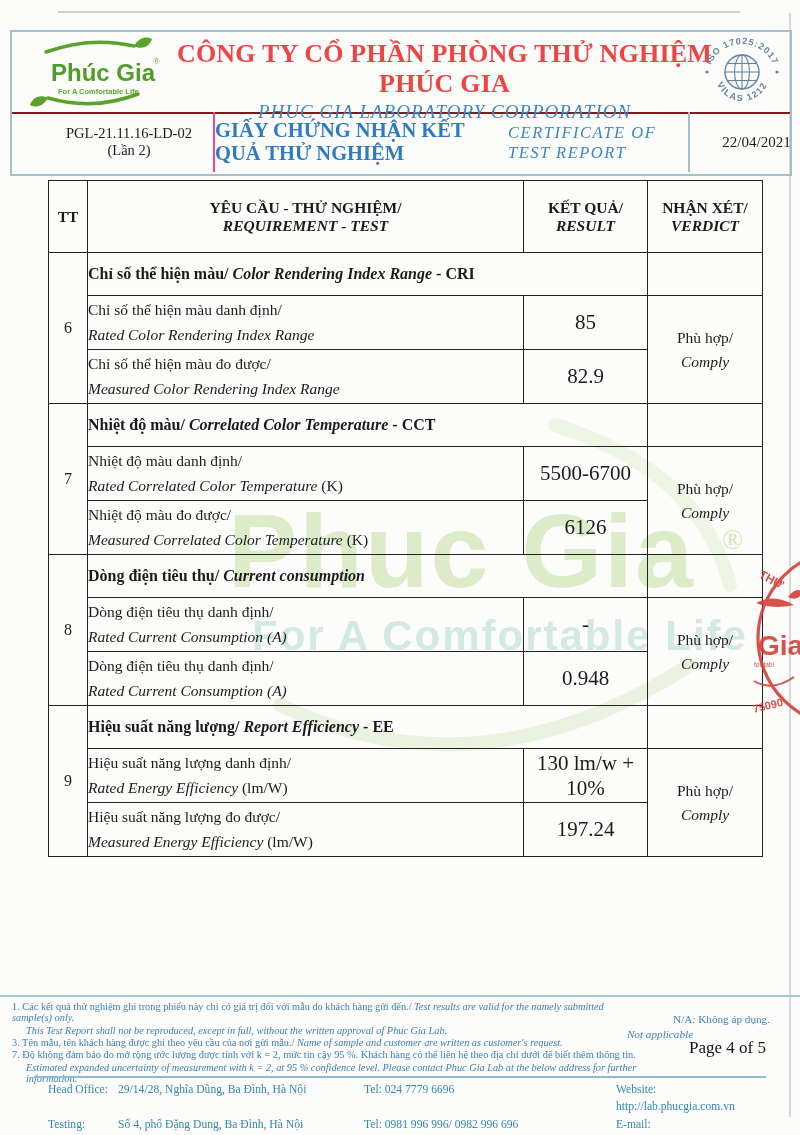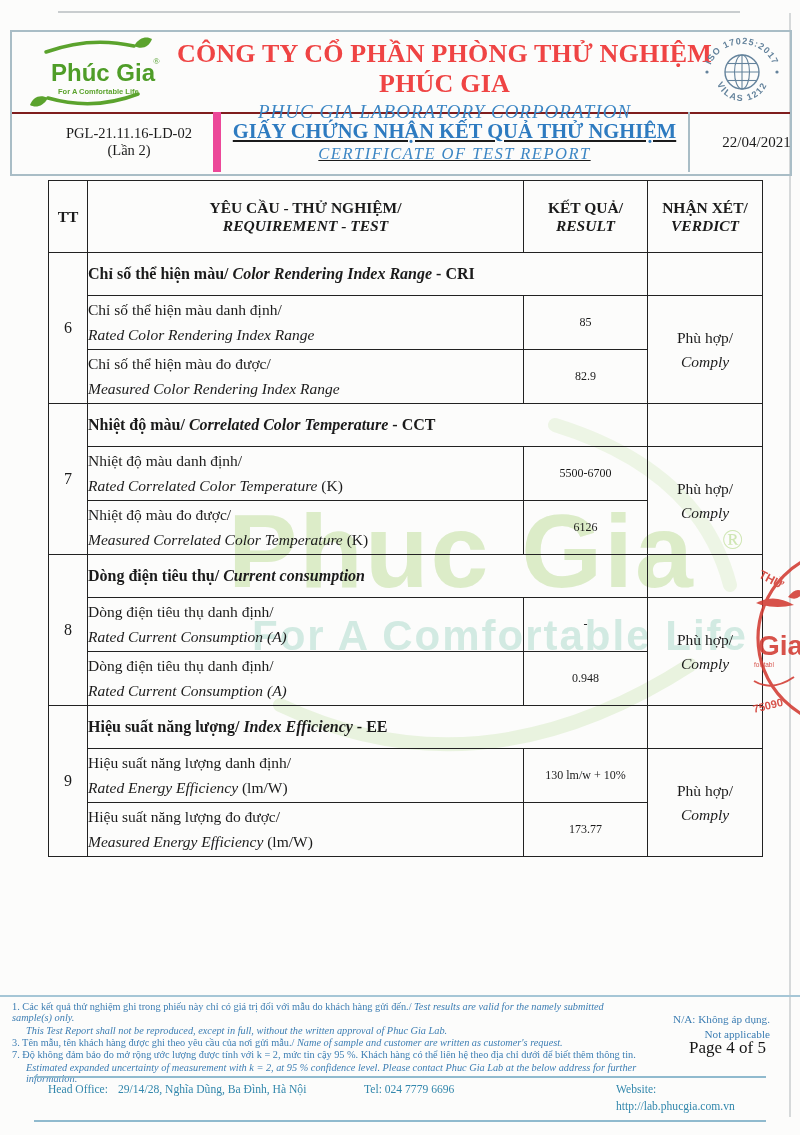--- a/index.html
+++ b/index.html
@@ -11,21 +11,21 @@
   
   .header-box{position:absolute;left:10px;top:30px;width:778px;height:142px;border:2px solid #a9bdc6;z-index:2;}
   .header-row1{position:absolute;left:0;top:0;width:100%;height:80px;border-bottom:2px solid #7f1d1d;}
   .logo-wrap{position:absolute;left:6px;top:2px;}
   .company-block{position:absolute;left:160px;top:7px;width:545px;text-align:center;}
   .company-vi{font-size:26px;font-weight:bold;color:#ef4444;letter-spacing:.2px;}
   .company-en{font-size:19px;font-style:italic;color:#3c86c4;letter-spacing:1px;margin-top:2px;}
   .seal-wrap{position:absolute;right:6px;top:-2px;}
   .header-row2{position:absolute;left:0;top:80px;width:100%;height:60px;display:flex;padding-left:33px;}
   .doc-cell{width:168px;display:flex;flex-direction:column;justify-content:center;align-items:center;font-size:14.5px;}
-  .title-cell{flex:1;border-left:8px solid #ec4899;border-right:2px solid #a9bdc6;display:flex;flex-direction:column;justify-content:center;align-items:center;text-decoration:underline;}
+  .title-cell{flex:1;border-left:2px solid #ec4899;border-right:2px solid #a9bdc6;display:flex;flex-direction:row;justify-content:center;align-items:center;}
   .title-vi{font-size:20.5px;font-weight:bold;color:#2e7bc0;}
   .title-en{font-size:16.5px;font-style:italic;color:#3c86c4;letter-spacing:1.5px;margin-top:1px;}
   .date-cell{width:133px;display:flex;justify-content:center;align-items:center;font-size:15px;}
   
   .watermark{position:absolute;left:0;top:0;width:800px;height:1135px;z-index:1;pointer-events:none;}
   .wm-text{position:absolute;left:228px;top:492px;font-family:"Liberation Sans",sans-serif;font-weight:bold;
            font-size:104px;letter-spacing:2px;color:rgba(146,199,82,0.30);white-space:nowrap;}
   .wm-reg{position:absolute;left:722px;top:524px;font-size:28px;color:rgba(146,199,82,0.42);}
   .wm-tagline{position:absolute;left:252px;top:612px;font-family:"Liberation Sans",sans-serif;font-weight:bold;
               font-size:42px;letter-spacing:2px;color:rgba(120,195,175,0.32);white-space:nowrap;}
@@ -35,32 +35,32 @@
   tr.head-row{height:72px;}
   th{font-size:15.5px;font-weight:bold;text-align:center;}
   .en-line{font-style:italic;}
   .unit{font-style:normal;}
   tr.sec-row{height:43px;}
   tr.data-row{height:54px;}
   .tt-cell{text-align:center;font-size:16px;}
   .sec-header{font-size:16px;font-weight:bold;padding-left:10px;}
   .sec-header .he{font-style:italic;}
   .req-cell{padding-left:10px;font-size:15.5px;line-height:1.55;}
-  .result-cell{text-align:center;font-size:12px;}
+  .result-cell{text-align:center;font-size:21px;}
   .verdict-cell{text-align:center;font-size:15.5px;line-height:1.5;}
   
   .stamp{position:absolute;right:0;top:545px;z-index:3;opacity:.88;}
   
   .notes-divider{position:absolute;left:0;top:995px;width:800px;height:2px;background:#a5c6d6;}
   .notes{position:absolute;left:12px;top:1001px;width:632px;color:#3d7eb3;font-size:10.3px;line-height:1.1;z-index:2;}
   .note-line{margin-bottom:1px;}
   .note-en{font-style:italic;}
   .note-sub{padding-left:14px;font-style:italic;}
   .na-block{position:absolute;right:30px;top:1012px;width:220px;text-align:right;color:#3d7eb3;font-size:11.2px;line-height:1.3;z-index:2;}
-  .na-en{}
+  .na-en{font-style:italic;text-align:center;}
   .page-label{position:absolute;right:34px;top:1038px;width:220px;text-align:right;color:#151515;font-size:17px;z-index:2;}
   
   .contact{position:absolute;left:34px;top:1076px;width:732px;border-top:2px solid #90bace;border-bottom:2px solid #90bace;
            padding:3px 0 4px 14px;box-sizing:border-box;color:#3287ac;font-size:11.6px;line-height:1.5;z-index:2;}
   .contact-row{display:grid;grid-template-columns:70px 246px 252px auto;}
   .c-label{white-space:nowrap;}
   .c-pair .c-label{display:inline-block;min-width:52px;}
 </style>
 </head>
 <body>
@@ -222,40 +222,40 @@
         </tr>
         <tr class="data-row">
           <td class="req-cell">
             <div class="vi-line">Dòng điện tiêu thụ danh định/</div>
             <div class="en-line">Rated Current Consumption (A)</div>
           </td>
           <td class="result-cell">0.948</td>
         </tr>
         <tr class="sec-row">
           <td class="tt-cell" rowspan="3">9</td>
-          <td class="sec-header" colspan="2"><span class="hv">Hiệu suất năng lượng/</span><span class="he"> Index Efficiency</span><span class="hv"> - EE</span></td>
+          <td class="sec-header" colspan="2"><span class="hv">Hiệu suất năng lượng/</span><span class="he"> Report Efficiency</span><span class="hv"> - EE</span></td>
           <td class="verdict-empty"></td>
         </tr>
         <tr class="data-row">
           <td class="req-cell">
             <div class="vi-line">Hiệu suất năng lượng danh định/</div>
             <div class="en-line">Rated Energy Efficiency<span class="unit"> (lm/W)</span></div>
           </td>
           <td class="result-cell">130 lm/w + 10%</td>
           <td class="verdict-cell" rowspan="2">
             <div class="vi-line">Phù hợp/</div>
             <div class="en-line">Comply</div>
           </td>
         </tr>
         <tr class="data-row">
           <td class="req-cell">
             <div class="vi-line">Hiệu suất năng lượng đo được/</div>
             <div class="en-line">Measured Energy Efficiency<span class="unit"> (lm/W)</span></div>
           </td>
-          <td class="result-cell">173.77</td>
+          <td class="result-cell">197.24</td>
         </tr>
       </tbody>
   </table>
 
   <div class="stamp">
     <svg width="52" height="185" viewBox="0 0 52 185">
       <circle cx="98" cy="93" r="88" fill="none" stroke="#d23b32" stroke-width="3.2"></circle>
       <text x="10" y="32" font-size="12" font-weight="bold" fill="#d23b32" transform="rotate(28 10 32)" font-family="Liberation Sans, sans-serif">THỬ</text>
       <path d="M 8 58 Q 26 48 46 60 q -20 5 -38 -2 z" fill="#d23b32"></path>
       <path d="M 40 52 q 8 -11 15 -5 q -5 10 -15 5 z" fill="#d23b32"></path>
@@ -284,15 +284,24 @@
   <div class="contact">
     <div class="contact-row">
       <span class="c-label">Head Office:</span>
       <span>29/14/28, Nghĩa Dũng, Ba Đình, Hà Nội</span>
       <span>Tel: 024 7779 6696</span>
       <span class="c-pair">
         <span class="c-label">Website:</span>
         <span>http://lab.phucgia.com.vn</span>
       </span>
     </div>
+    <div class="contact-row">
+      <span class="c-label">Testing:</span>
+      <span>Số 4, phố Đặng Dung, Ba Đình, Hà Nội</span>
+      <span>Tel: 0981 996 996/ 0982 996 696</span>
+      <span class="c-pair">
+        <span class="c-label">E-mail:</span>
+        
+      </span>
+    </div>
   </div>
 
 </div>
 
 </body></html>

